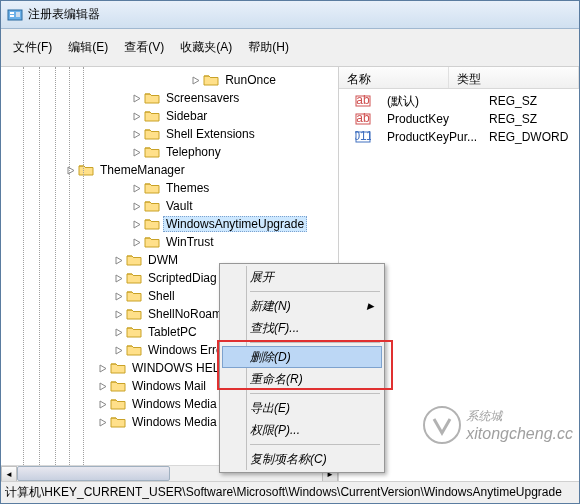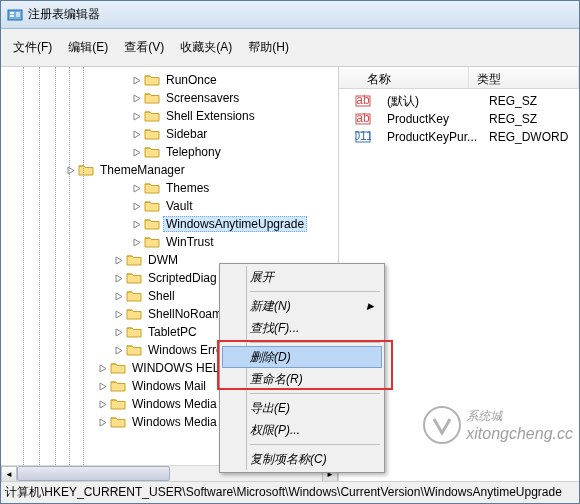--- a/index.html
+++ b/index.html
@@ -24,21 +24,21 @@
     .node { display: flex; align-items: center; height: 18px; white-space: nowrap; cursor: default; padding-left: 2px; }
     .expander { width: 11px; height: 11px; display: inline-flex; align-items: center; justify-content: center; margin-right: 2px; }
     .expander svg { width: 9px; height: 9px; }
     .folder-icon { width: 16px; height: 14px; margin-right: 3px; display: inline-flex; }
     .node-label { padding: 1px 3px; }
     .selected .node-label { background: #cde8ff; border: 1px dotted #7da2ce; padding: 0 2px; }
     
     .list-pane { flex: 1; overflow: hidden; background: #fff; }
     .list-header { display: flex; height: 22px; border-bottom: 1px solid #d8d8d8; background: linear-gradient(#fdfdfd, #f0f0f0); }
     .list-header > div { padding: 4px 8px; border-right: 1px solid #e0e0e0; }
-    .col-name { width: 110px; margin-left: 20px; }
+    .col-name { width: 110px; }
     .col-type { flex: 1; }
     .list-body { padding: 3px 0; }
     .list-row { display: flex; align-items: center; height: 18px; padding: 0 4px; }
     .val-icon { width: 40px; height: 16px; margin-right: 4px; display: inline-flex; align-items: center; justify-content: center; font-size: 8px; }
     .cell-name { width: 102px; overflow: hidden; text-overflow: ellipsis; white-space: nowrap; }
     .cell-type { flex: 1; }
     
     .context-menu { position: absolute; left: 218px; top: 196px; width: 166px; background: #f0f0f0; border: 1px solid #979797; box-shadow: 2px 2px 4px rgba(0,0,0,.3); z-index: 10; padding: 2px; font-style: italic; }
     .cm-item { height: 22px; display: flex; align-items: center; padding: 0 20px 0 28px; position: relative; }
     .cm-item.hl { background: #bcd7f5; border: 1px solid #7da2ce; padding: 0 19px 0 27px; }
@@ -86,21 +86,21 @@
 
     <div class="tree-pane">
       <div class="tree-lines">
         <div class="vline" style="left:22px"></div>
         <div class="vline" style="left:38px"></div>
         <div class="vline" style="left:54px"></div>
         <div class="vline" style="left:68px"></div>
         <div class="vline" style="left:82px"></div>
       </div>
       <div class="tree" id="tree-root">
-          <div class="node" style="padding-left: 130px;">
+          <div class="node" style="padding-left: 130px; justify-content: center;">
             <span class="expander">
               <svg viewBox="0 0 9 9">
                 <path d="M2 1 L8 4.5 L2 8 Z" fill="#fff" stroke="#888"></path>
               </svg>
             </span>
             <span class="folder-icon">
               <svg viewBox="0 0 16 14">
                 <path d="M1 3 h5 l1.5 1.5 H15 V12 H1 Z" fill="#ffe08a" stroke="#c9a227"></path>
                 <path d="M1 3 h5 l1.5 1.5 H15" fill="none" stroke="#c9a227"></path>
               </svg>
@@ -126,35 +126,35 @@
               <svg viewBox="0 0 9 9">
                 <path d="M2 1 L8 4.5 L2 8 Z" fill="#fff" stroke="#888"></path>
               </svg>
             </span>
             <span class="folder-icon">
               <svg viewBox="0 0 16 14">
                 <path d="M1 3 h5 l1.5 1.5 H15 V12 H1 Z" fill="#ffe08a" stroke="#c9a227"></path>
                 <path d="M1 3 h5 l1.5 1.5 H15" fill="none" stroke="#c9a227"></path>
               </svg>
             </span>
+            <span class="node-label">Sidebar</span>
+          </div>
+          <div class="node" style="padding-left: 130px;">
+            <span class="expander">
+              <svg viewBox="0 0 9 9">
+                <path d="M2 1 L8 4.5 L2 8 Z" fill="#fff" stroke="#888"></path>
+              </svg>
+            </span>
+            <span class="folder-icon">
+              <svg viewBox="0 0 16 14">
+                <path d="M1 3 h5 l1.5 1.5 H15 V12 H1 Z" fill="#ffe08a" stroke="#c9a227"></path>
+                <path d="M1 3 h5 l1.5 1.5 H15" fill="none" stroke="#c9a227"></path>
+              </svg>
+            </span>
             <span class="node-label">Shell Extensions</span>
-          </div>
-          <div class="node" style="padding-left: 130px;">
-            <span class="expander">
-              <svg viewBox="0 0 9 9">
-                <path d="M2 1 L8 4.5 L2 8 Z" fill="#fff" stroke="#888"></path>
-              </svg>
-            </span>
-            <span class="folder-icon">
-              <svg viewBox="0 0 16 14">
-                <path d="M1 3 h5 l1.5 1.5 H15 V12 H1 Z" fill="#ffe08a" stroke="#c9a227"></path>
-                <path d="M1 3 h5 l1.5 1.5 H15" fill="none" stroke="#c9a227"></path>
-              </svg>
-            </span>
-            <span class="node-label">Sidebar</span>
           </div>
           <div class="node" style="padding-left: 130px;">
             <span class="expander">
               <svg viewBox="0 0 9 9">
                 <path d="M2 1 L8 4.5 L2 8 Z" fill="#fff" stroke="#888"></path>
               </svg>
             </span>
             <span class="folder-icon">
               <svg viewBox="0 0 16 14">
                 <path d="M1 3 h5 l1.5 1.5 H15 V12 H1 Z" fill="#ffe08a" stroke="#c9a227"></path>

